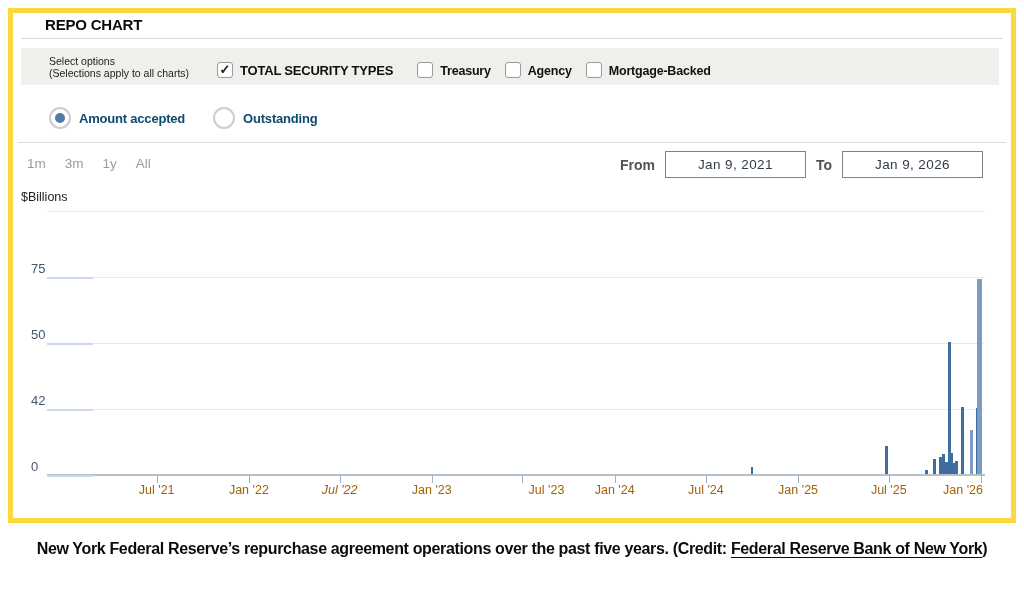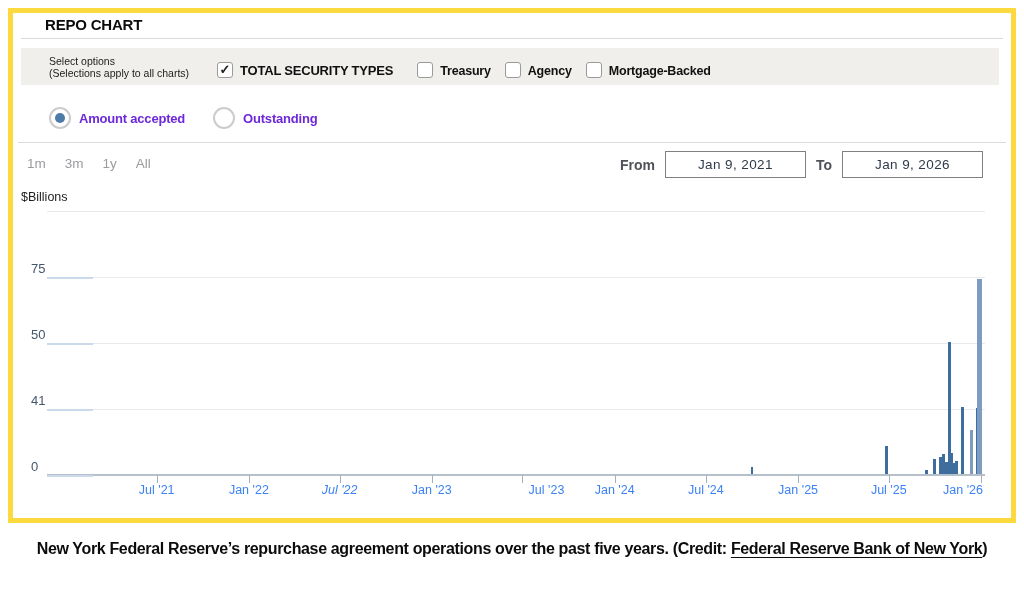--- a/index.html
+++ b/index.html
@@ -31,21 +31,21 @@
   .check-item.primary .lbl { font-size:13px; margin-right:10px; }
 
   
   .radio-row { position:absolute; left:8px; top:84px; height:42px; display:flex; align-items:center; }
   .radio-item { display:flex; align-items:center; margin-left:28px; cursor:pointer; }
   .radio { width:22px; height:22px; border-radius:50%; border:2px solid #cccccc;
     background:#fff; position:relative; flex:0 0 auto; }
   .radio.selected::after { content:""; position:absolute; left:4px; top:4px;
     width:10px; height:10px; border-radius:50%; background:#4E7BA8; }
   .radio-item .lbl { margin-left:8px; font-size:13px; font-weight:700;
-    letter-spacing:-0.2px; color:#6d28d9; }
+    letter-spacing:-0.2px; color:#0c4a6e; }
   .radio-rule { position:absolute; left:5px; right:5px; top:129px; border-top:1px solid #dcdcdc; }
 
   
   .range-row { position:absolute; left:0; right:0; top:138px; height:30px; }
   .range-btns { position:absolute; left:14px; top:5px; display:flex; }
   .range-btn { font-size:13.5px; color:#9A9C9F; margin-right:19px; cursor:pointer; }
   .date-ctl { position:absolute; right:28px; top:0; display:flex; align-items:center; }
   .date-lbl { font-size:14px; font-weight:700; color:#4F5358; margin:0 10px; }
   .date-input { width:141px; height:27px; border:1px solid #808080; background:#fff;
     font-size:13.5px; color:#2F3B49; text-align:center; letter-spacing:0.4px;
@@ -54,21 +54,21 @@
   .units { position:absolute; left:8px; top:177px; font-size:12.5px; color:#1d1d1d; }
 
   
   .plot { position:absolute; left:34px; top:198px; width:938px; height:264px; }
   .gridline { position:absolute; left:0; right:0; height:1px; background:#E7E9EC; }
   .gridline.zero { height:2px; background:#B6C0CB; }
   .y-underline { position:absolute; left:0; width:46px; height:2px; background:#CBDAEB; }
   .y-lab { position:absolute; left:-16px; width:26px; 
     font-size:13px; color:#44566B; }
   .x-tick { position:absolute; width:1px; height:8px; top:264px; background:#9FB0C0; }
-  .x-lab { position:absolute; top:272px; font-size:12.5px; color:#3b82f6;
+  .x-lab { position:absolute; top:272px; font-size:12.5px; color:#a16207;
     transform:translateX(-50%); white-space:nowrap; }
   .bar { position:absolute; bottom:1px; background:#3F6E9E; }
   .bar.light { background:#7E9CC2; }
 
   
   .caption { position:absolute; left:12px; top:536px; width:1000px; text-align:center;
     font-size:16px; font-weight:700; letter-spacing:-0.35px; line-height:26px; color:#0c0c0c; }
   .caption .link { text-decoration:underline; text-underline-offset:3px; cursor:pointer; }
 </style>
 </head>
@@ -135,21 +135,21 @@
       </div>
 
       <div class="units">$Billions</div>
 
       <div class="plot">
           <div class="gridline zero" style="top: 263px;"></div>
           <div class="y-underline" style="top: 264px;"></div>
           <div class="y-lab" style="top: 248px;">0</div>
           <div class="gridline" style="top: 198px;"></div>
           <div class="y-underline" style="top: 198px;"></div>
-          <div class="y-lab" style="top: 182px;">41</div>
+          <div class="y-lab" style="top: 182px;">42</div>
           <div class="gridline" style="top: 132px;"></div>
           <div class="y-underline" style="top: 132px;"></div>
           <div class="y-lab" style="top: 116px;">50</div>
           <div class="gridline" style="top: 66px;"></div>
           <div class="y-underline" style="top: 66px;"></div>
           <div class="y-lab" style="top: 50px;">75</div>
           <div class="gridline" style="top: 0px;"></div>
           <div class="x-tick" style="left: 109.672px;"></div>
           <div class="x-lab" style="left: 109.672px;">Jul '21</div>
           <div class="x-tick" style="left: 201.876px;"></div>

